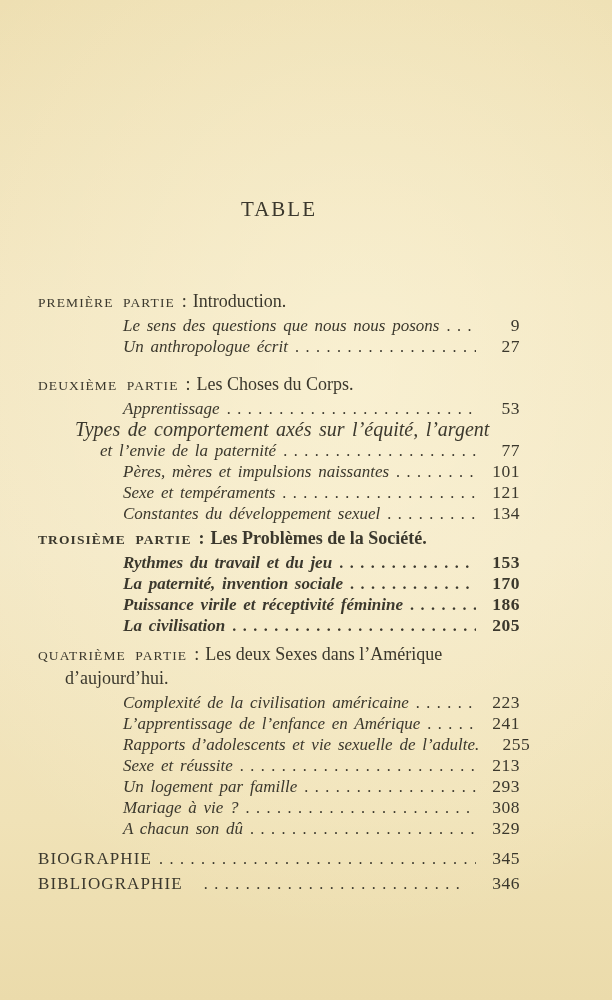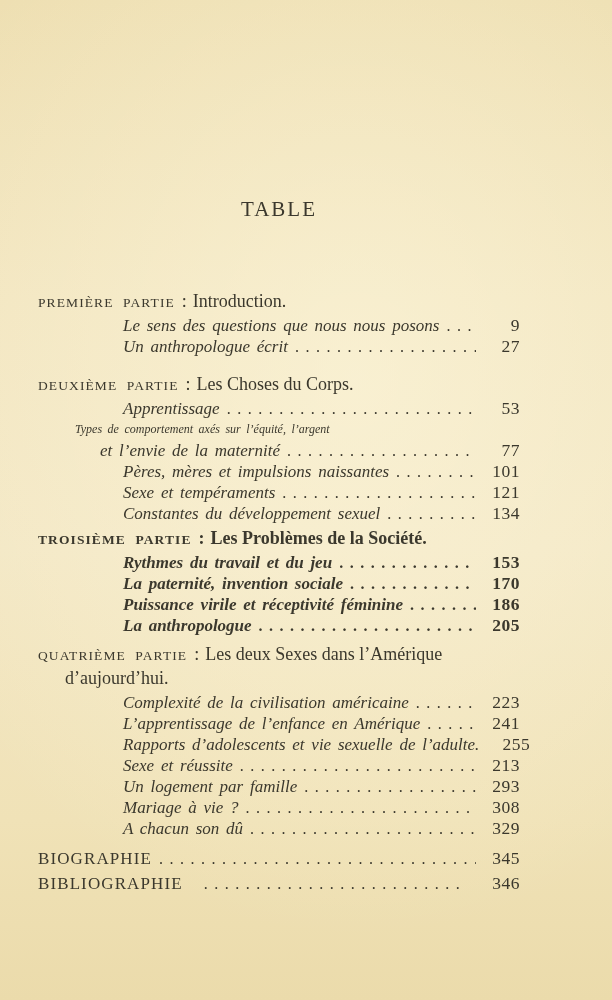--- a/index.html
+++ b/index.html
@@ -26,21 +26,21 @@
   .s3{margin-top:3px;font-weight:bold;}
   .s4{margin-top:7px;}
   .section-head{font-size:18px;line-height:23px;}
   .section-label{font-size:13.5px;letter-spacing:1.1px;word-spacing:5px;}
   .sep{margin:0 6px 0 7px;}
   .head-line2{font-size:18px;line-height:22px;margin-left:27px;}
   .entries{margin-left:37px;margin-top:1px;}
   .row{display:flex;align-items:baseline;}
   .entry{font-style:italic;font-size:17px;line-height:21px;word-spacing:2.5px;margin-left:48px;}
   .etext{flex:none;white-space:nowrap;}
-  .wrapline{font-style:italic;font-size:12px;line-height:21px;word-spacing:2.5px;white-space:nowrap;}
+  .wrapline{font-style:italic;font-size:20px;line-height:21px;word-spacing:2.5px;white-space:nowrap;}
   .indent2{margin-left:25px;}
   .leader{
     flex:1 1 auto;overflow:hidden;white-space:nowrap;
     font-style:normal;letter-spacing:6.5px;margin:0 8px 0 7px;
     font-size:16px;
   }
   .leader::after{content:"...................................................................";}
   .leader.hidden::after{content:"";}
   .pnum{
     flex:none;width:36px;text-align:right;
@@ -83,21 +83,21 @@
       </div>
       <div class="entries">
         <div class="row entry">
           <span class="etext">Apprentissage</span>
           <span class="leader"></span>
           <span class="pnum">53</span>
         </div>
         <div>
           <div class="wrapline">Types de comportement axés sur l’équité, l’argent</div>
           <div class="row entry indent2">
-            <span class="etext">et l’envie de la maternité</span>
+            <span class="etext">et l’envie de la paternité</span>
             <span class="leader"></span>
             <span class="pnum">77</span>
           </div>
         </div>
         <div class="row entry">
           <span class="etext">Pères, mères et impulsions naissantes</span>
           <span class="leader"></span>
           <span class="pnum">101</span>
         </div>
         <div class="row entry">
@@ -127,21 +127,21 @@
           <span class="etext">La paternité, invention sociale</span>
           <span class="leader"></span>
           <span class="pnum">170</span>
         </div>
         <div class="row entry">
           <span class="etext">Puissance virile et réceptivité féminine</span>
           <span class="leader"></span>
           <span class="pnum">186</span>
         </div>
         <div class="row entry">
-          <span class="etext">La anthropologue</span>
+          <span class="etext">La civilisation</span>
           <span class="leader"></span>
           <span class="pnum">205</span>
         </div>
       </div>
     </div>
 
     <div class="section s4">
       <div class="section-head">
         <span class="section-label">QUATRIÈME PARTIE</span><span class="sep">:</span><span class="section-title">Les deux Sexes dans l’Amérique</span>
       </div>

